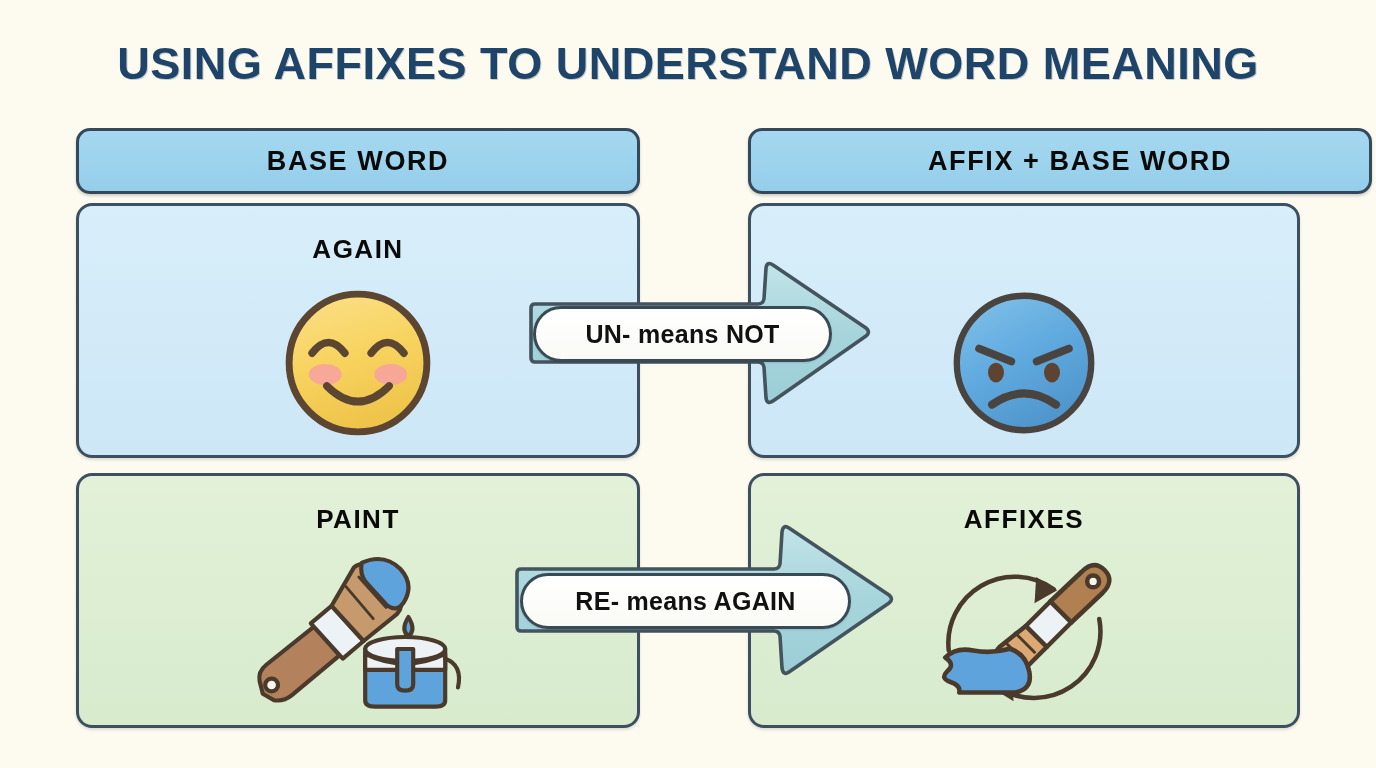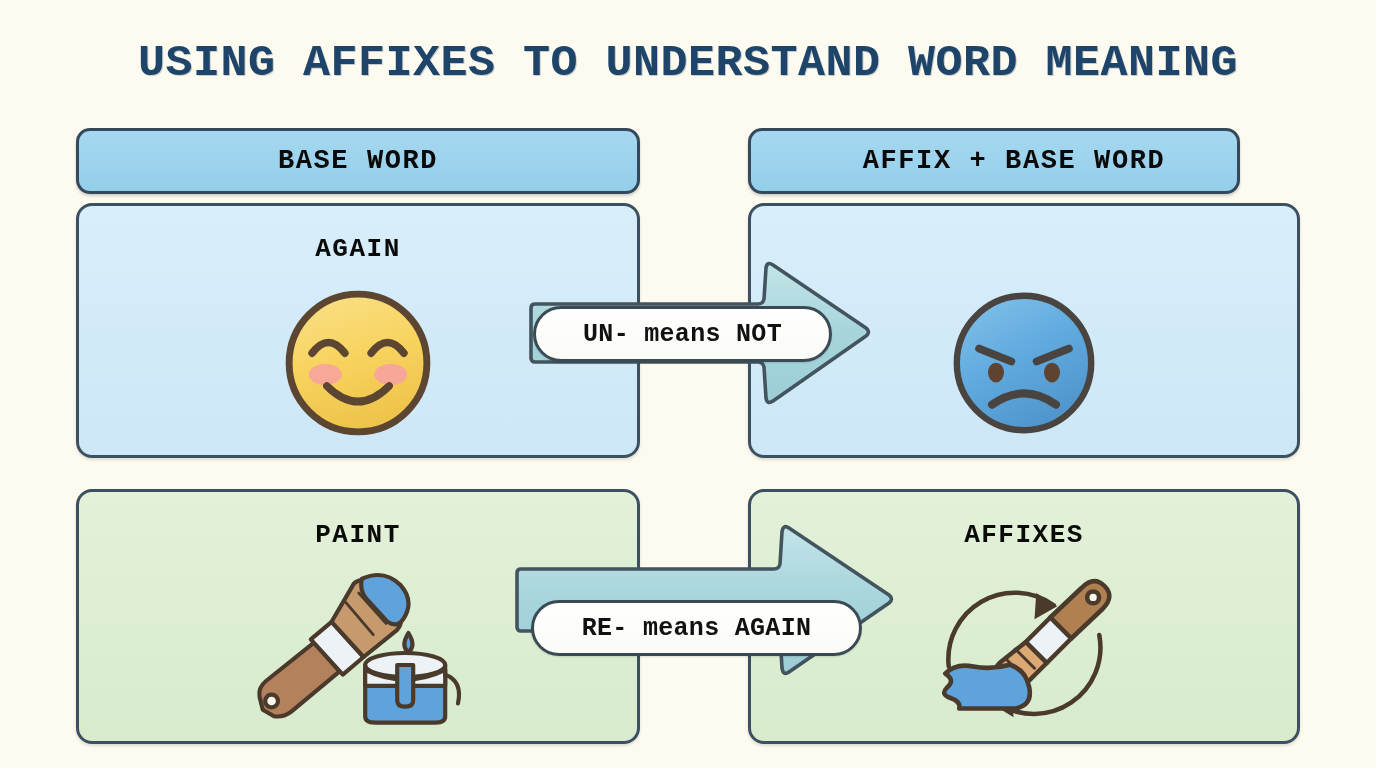--- a/index.html
+++ b/index.html
@@ -11,21 +11,20 @@
     height: 768px;
     background: #FDFAF0;
     font-family: "Liberation Sans", sans-serif;
     overflow: hidden;
     position: relative;
   }
 
   .infographic {
     position: absolute;
     inset: 0;
-    font-family: Liberation Mono, monospace;
   }
 
   
   .title {
     position: absolute;
     top: 38px;
     left: 0;
     width: 1376px;
     text-align: center;
     font-size: 45px;
@@ -49,33 +48,33 @@
     justify-content: center;
     box-sizing: border-box;
   }
   .col-header span {
     font-size: 27px;
     font-weight: bold;
     letter-spacing: 1.6px;
     color: #0A0A0A;
   }
   #hdr-left  { left: 76px;  top: 128px; width: 564px; }
-  #hdr-right { left: 748px; top: 128px; width: 492px; padding-left: 40px; }
+  #hdr-right { left: 748px; top: 128px; width: 624px; padding-left: 40px; }
 
   
   .cell {
     position: absolute;
     border: 3px solid #3C5061;
     border-radius: 16px;
     box-sizing: border-box;
     box-shadow: 0 2px 3px rgba(0,0,0,0.12);
     overflow: hidden;
   }
   .cell.blue  { background: linear-gradient(180deg, #D8EEFA 0%, #CDE7F7 100%); }
-  .cell.green { background: linear-gradient(180deg, #E2F1D8 0%, #D8EBCD 100%); margin-top: 16px; }
+  .cell.green { background: linear-gradient(180deg, #E2F1D8 0%, #D8EBCD 100%); }
 
   #cell-r1c1 { left: 76px;  top: 203px; width: 564px; height: 255px; }
   #cell-r1c2 { left: 748px; top: 203px; width: 552px; height: 255px; }
   #cell-r2c1 { left: 76px;  top: 473px; width: 564px; height: 255px; }
   #cell-r2c2 { left: 748px; top: 473px; width: 552px; height: 255px; }
 
   .cell-word {
     position: absolute;
     top: 28px;
     left: 0;
@@ -120,21 +119,21 @@
     border: 3px solid #3A4A55;
     border-radius: 30px;
     background: linear-gradient(180deg, #FFFFFF 0%, #FAFAF6 100%);
     display: flex;
     align-items: center;
     justify-content: center;
     box-sizing: border-box;
     box-shadow: 0 1px 2px rgba(0,0,0,0.12);
   }
   #pill-1 { left: 6px;  width: 299px; height: 56px; }
-  #pill-2 { left: 18px;  width: 331px; height: 56px; margin-top: 27px; }
+  #pill-2 { left: 7px;  width: 331px; height: 56px; }
   .arrow-pill span {
     font-size: 25px;
     font-weight: 600;
     color: #111111;
     white-space: nowrap;
     letter-spacing: 0.3px;
   }
 </style>
 </head>
 <body>

